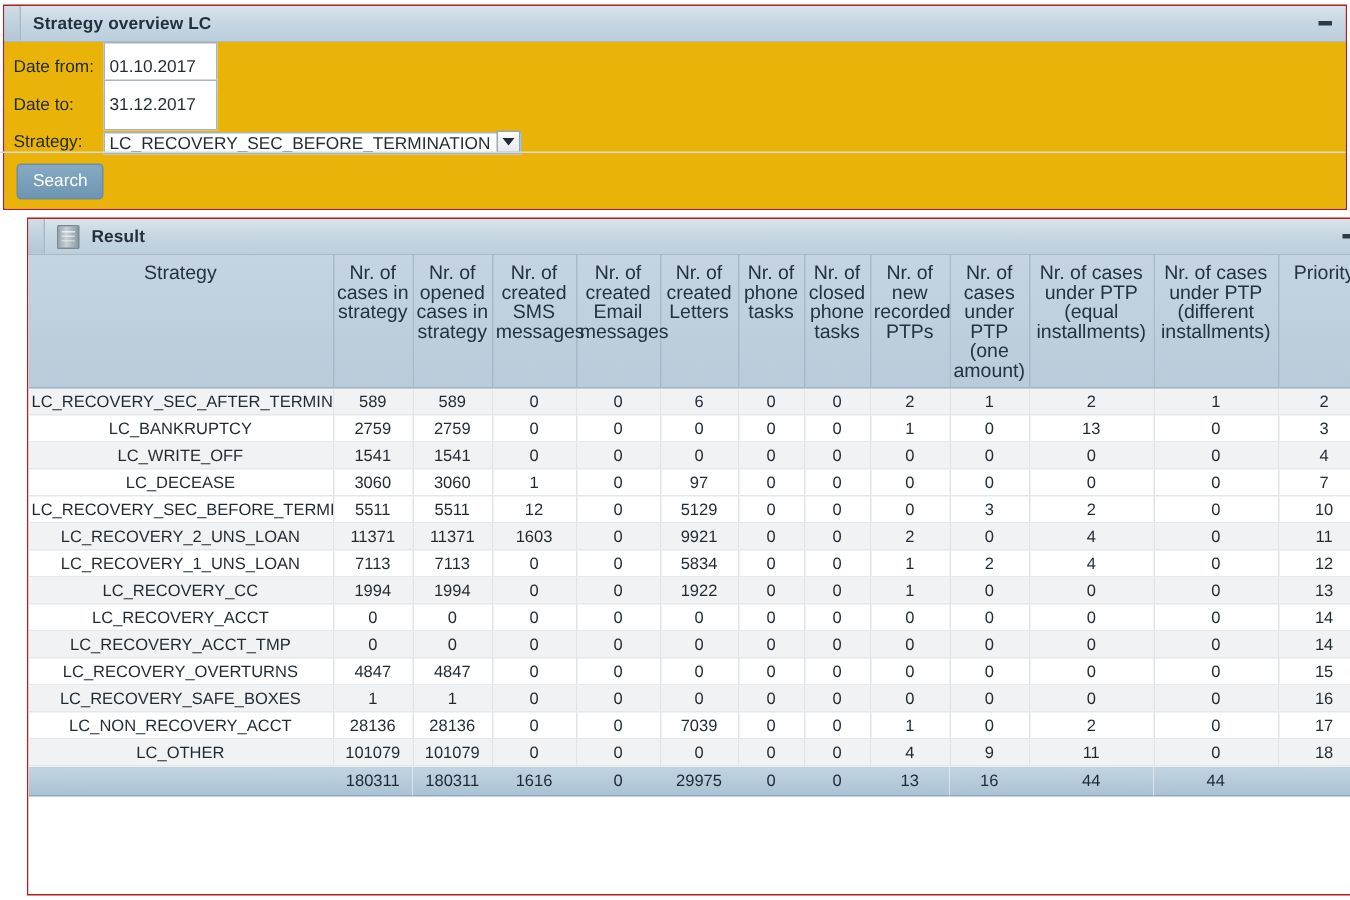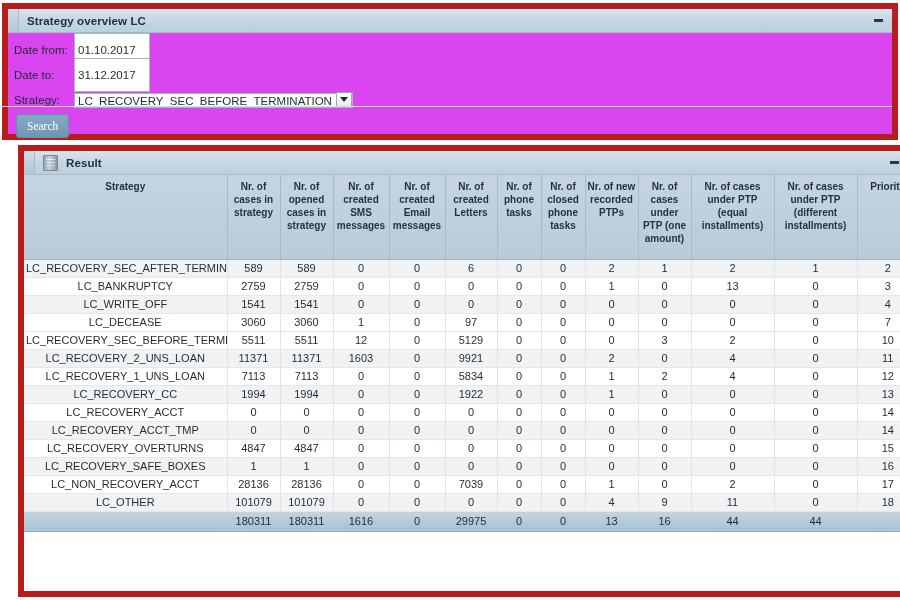--- a/index.html
+++ b/index.html
@@ -12,21 +12,21 @@
     position: relative;
     width: 900px;
     height: 600px;
     overflow: hidden;
     background: #ffffff;
     box-sizing: border-box;
   }
 
   
   .panel {
-    border: 6px solid #b91c1c;
+    border: 1px solid #b91c1c;
     background: #f4f6f7;
     box-sizing: border-box;
   }
   .panel-header {
     position: relative;
     height: 24px;
     background: linear-gradient(to bottom, #d8e4ec 0%, #c6d6e2 50%, #bccfdd 100%);
     border-bottom: 1px solid #a9bac7;
     display: flex;
     align-items: center;
@@ -85,21 +85,21 @@
 
   
   #search-panel {
     position: absolute;
     left: 2px;
     top: 3px;
     width: 896px;
     height: 137px;
   }
   .form-body {
-    background: #d946ef;
+    background: #eab308;
     padding: 7px 0 0 6px;
     height: calc(100% - 24px);
     box-sizing: border-box;
     position: relative;
   }
   .form-row {
     display: flex;
     align-items: center;
     margin-bottom: 6px;
     height: 19px;
@@ -172,21 +172,21 @@
     position: absolute;
     left: 8px;
     top: 81px;
     min-width: 53px;
     height: 24px;
     background: linear-gradient(to bottom,#86aac4,#6e95b2);
     border: 1px solid #6a8da8;
     border-radius: 3px;
     color: #ffffff;
     font-size: 11.5px;
-    font-family: Liberation Serif, serif;
+    font-family: Liberation Sans, sans-serif;
     padding: 0 10px;
     cursor: pointer;
   }
 
   
   #result-panel {
     position: absolute;
     left: 18px;
     top: 145px;
     width: 896px;
@@ -204,22 +204,22 @@
     width: 894px;
     table-layout: fixed;
     font-size: 11px;
     color: #1f2a33;
   }
   table.grid th {
     background: linear-gradient(to bottom,#c5d4e0,#b9cbd9);
     border-right: 1px solid #a7bac9;
     border-bottom: 1px solid #9fb3c3;
     color: #243240;
-    font-weight: bold;
-    font-size: 10px;
+    font-weight: normal;
+    font-size: 13px;
     padding: 5px 2px;
     vertical-align: top;
     line-height: 13px;
     height: 84px;
     box-sizing: border-box;
   }
   table.grid th:last-child { border-right: none; }
   table.grid td {
     border-right: 1px solid #dfe4e8;
     border-bottom: 1px solid #e4e8eb;

